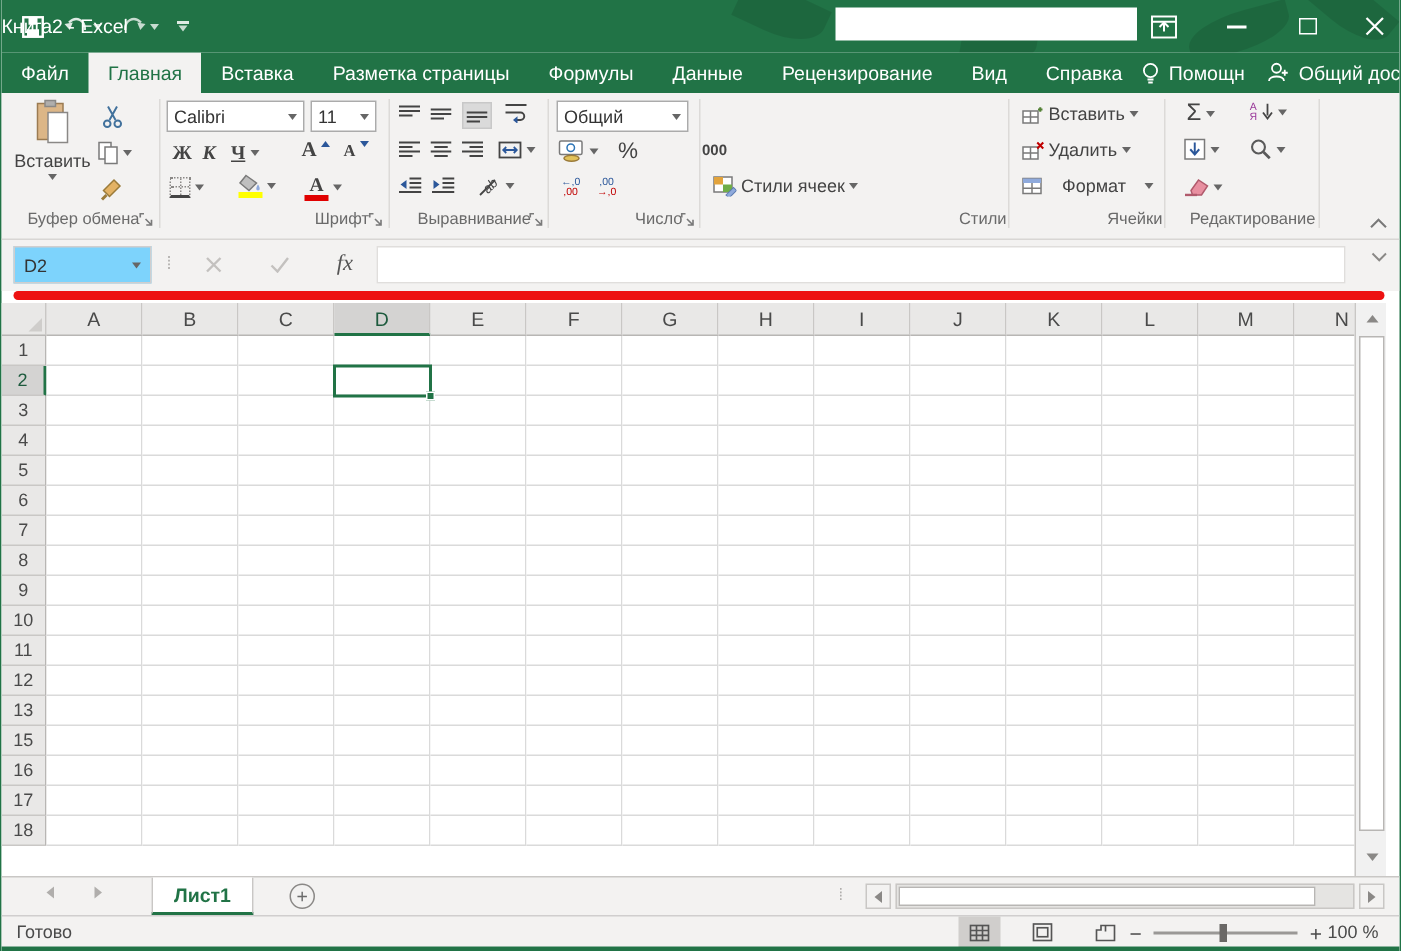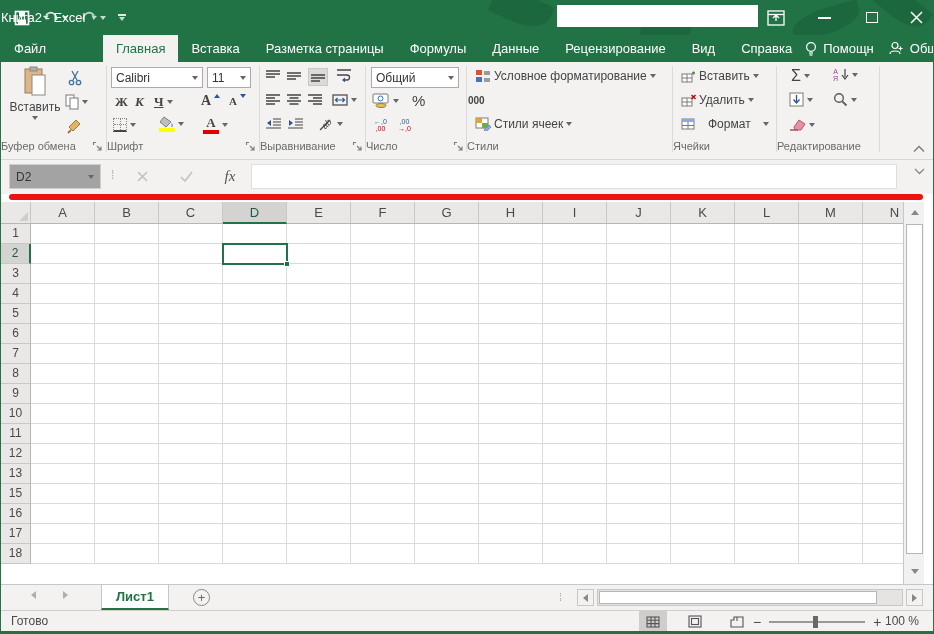--- a/index.html
+++ b/index.html
@@ -16,41 +16,41 @@
   .qat{position:absolute;left:10px;top:0;height:35px;display:flex;align-items:center;gap:6px;}
   .qat-btn{display:flex;align-items:center;gap:2px;padding:3px;cursor:default;}
   .tri{width:0;height:0;border-left:3px solid transparent;border-right:3px solid transparent;border-top:4px solid rgba(255,255,255,.75);}
   .tri-dark{border-top-color:#666;}
   .title-text{position:absolute;left:0;right:0;top:0;height:35px;line-height:35px;text-align:left;color:#fff;font-size:13px;}
   .signin-box{position:absolute;left:556px;top:5px;width:201px;height:22px;background:#fff;}
   .win-ctrl{position:absolute;top:0;height:35px;width:34px;display:flex;align-items:center;justify-content:center;color:#fff;}
   
   .tabband{position:absolute;left:0;top:35px;width:100%;height:27px;background:#217346;display:flex;align-items:stretch;overflow:hidden;}
   .rtab{color:#fff;font-size:13px;line-height:27px;padding:0 13px;white-space:nowrap;}
-  .rtab.active{background:#f3f2f1;color:#217346;margin-left:44px;}
+  .rtab.active{background:#f3f2f1;color:#217346;}
   .tab-spacer{flex:1;}
   .tab-right{display:flex;align-items:center;color:#fff;font-size:13px;gap:6px;padding-right:14px;white-space:nowrap;}
   
   .ribbon{position:absolute;left:0;top:62px;width:100%;height:98px;background:#f3f2f1;border-bottom:1px solid #d8d6d4;font-size:12px;}
   .rgroup{position:absolute;top:0;height:92px;}
   .gsep{position:absolute;top:4px;height:86px;width:1px;background:#dcdad8;}
-  .glabel{position:absolute;left:0;right:0;bottom:2px;text-align:left;font-size:11px;color:#6a6a6a;}
+  .glabel{position:absolute;left:0;right:0;bottom:2px;text-align:right;font-size:11px;color:#6a6a6a;}
   .launcher{position:absolute;bottom:2px;width:11px;height:11px;}
   .combo{position:absolute;background:#fff;border:1px solid #ababab;height:21px;display:flex;align-items:center;padding:0 4px;font-size:12px;color:#333;}
   .combo .tri{margin-left:auto;}
   .btn-s{position:absolute;display:flex;align-items:center;gap:3px;color:#444;}
   .letter{font-family:"Liberation Serif", serif;font-weight:bold;font-size:13px;color:#444;}
   .mini2{font-size:7px;line-height:7px;color:#2b579a;text-align:center;}
   .bigbtn{position:absolute;left:6px;top:4px;width:56px;height:84px;display:flex;flex-direction:column;align-items:center;justify-content:flex-start;gap:2px;}
   .bigbtn span{font-size:12px;color:#444;}
   .icon-pressed{background:#dadada;border:1px solid #c8c8c8;}
   .chev-collapse{position:absolute;right:8px;bottom:6px;}
   
   .fbar{position:absolute;left:0;top:160px;width:100%;height:34px;background:#f3f2f1;display:block;}
-  .namebox{position:absolute;left:8px;top:4px;width:92px;height:25px;background:#a3a3a3;border:1px solid #d0cece;display:flex;align-items:center;padding:0 6px;font-size:12px;color:#333;}
+  .namebox{position:absolute;left:8px;top:4px;width:92px;height:25px;background:#7dd3fc;border:1px solid #d0cece;display:flex;align-items:center;padding:0 6px;font-size:12px;color:#333;}
   .fsplit{position:absolute;left:110px;top:8px;color:#b0aeac;font-size:12px;letter-spacing:0;}
   .fbtn{position:absolute;top:4px;height:25px;width:26px;display:flex;align-items:center;justify-content:center;}
   .finput{position:absolute;left:250px;top:4px;right:36px;height:25px;background:#fff;border:1px solid #e0dedc;}
   .fchev{position:absolute;right:8px;top:8px;color:#8a8886;font-size:12px;}
   
   .redline{position:absolute;left:8px;top:194px;width:914px;height:6px;background:#ed1111;border-radius:3px;z-index:30;}
   
   .gridwrap{position:absolute;left:0;top:202px;width:902px;height:382px;background:#fff;overflow:hidden;}
   .colhdr-row{position:absolute;left:0;top:0;height:22px;display:flex;}
   .corner{width:30px;height:22px;background:#e9e8e7;border-right:1px solid #c9c7c5;border-bottom:1px solid #b8b6b4;position:relative;}
@@ -395,29 +395,20 @@
       <div class="glabel" style="right:10px;">Число</div>
       <div class="launcher" style="right:1px;">
         <svg width="11" height="11" viewBox="0 0 11 11">
             <path d="M1.5 4 V1.5 H4 M5 5 L9 9 M9 5.5 V9 H5.5" fill="none" stroke="#7a7a7a" stroke-width="1.1"></path>
           </svg>
       </div>
     </div>
     <div class="gsep" style="left:465px;"></div>
 
     <div class="rgroup" style="left:466px;width:204px;">
-      <div class="btn-s" style="left:8px;top:7px;">
-        <svg width="16" height="14" viewBox="0 0 16 14">
-          <rect x="1" y="1" width="6" height="5" fill="#d65532"></rect>
-            <rect x="1" y="8" width="6" height="5" fill="#4472c4"></rect>
-          <path d="M9 3 h6 M9 5 h6 M9 10 h6 M9 12 h6" stroke="#444" stroke-width="1.2"></path>
-        </svg>
-        <span>Условное форматирование</span>
-        <div class="tri tri-dark"></div>
-      </div>
       <div class="btn-s" style="left:8px;top:55px;">
         <svg width="16" height="14" viewBox="0 0 16 14">
           <rect x="1" y="1" width="12" height="10" fill="#fff" stroke="#7a7a7a"></rect>
           <rect x="1" y="1" width="6" height="5" fill="#e2a33c"></rect>
             <rect x="7" y="6" width="6" height="5" fill="#70ad47"></rect>
           <path d="M9 13 L14 8 L16 10 L11 15 Z" fill="#8faadc" stroke="#5a7ab0" stroke-width=".7"></path>
         </svg>
         <span>Стили ячеек</span>
         <div class="tri tri-dark"></div>
       </div>

